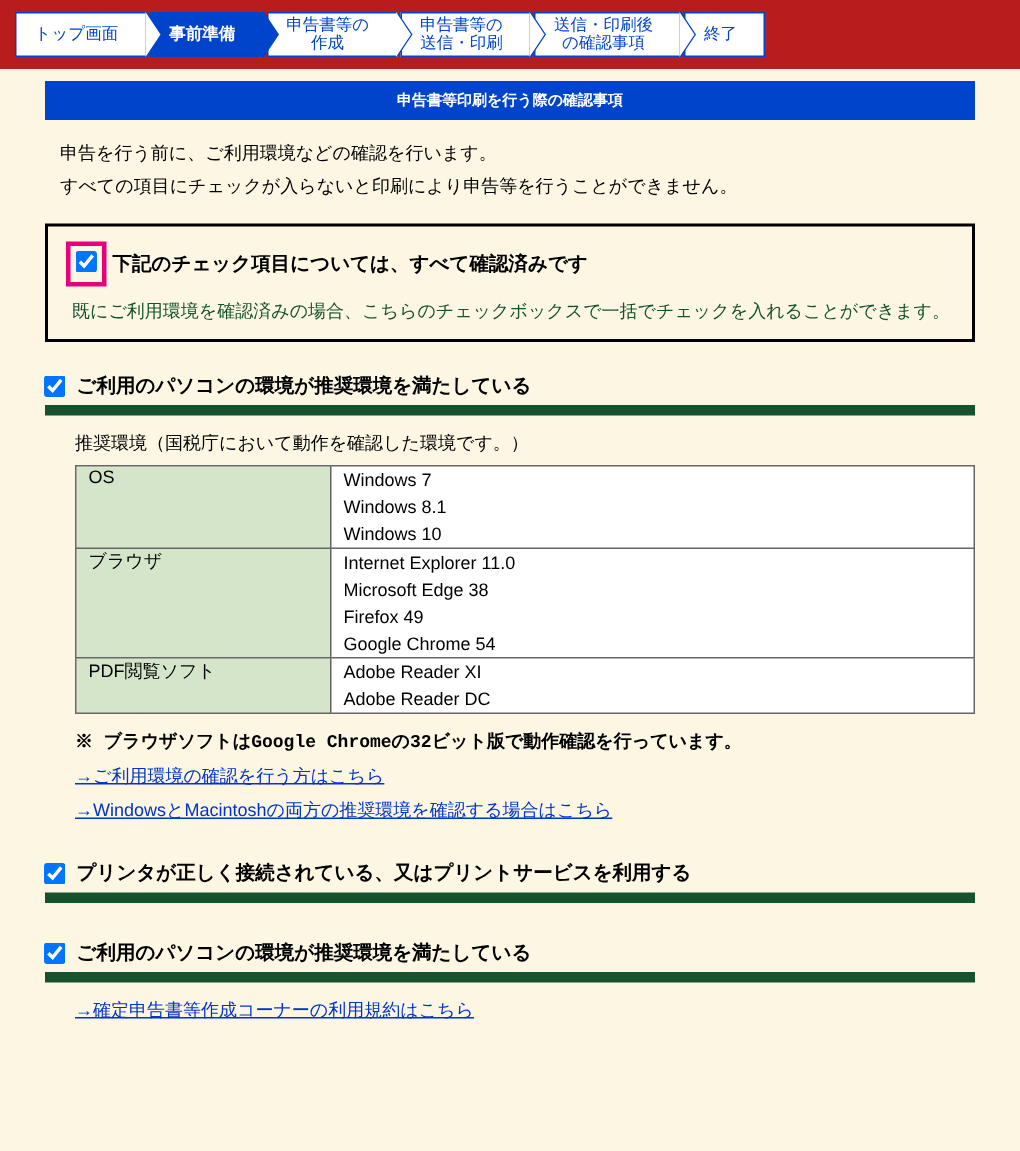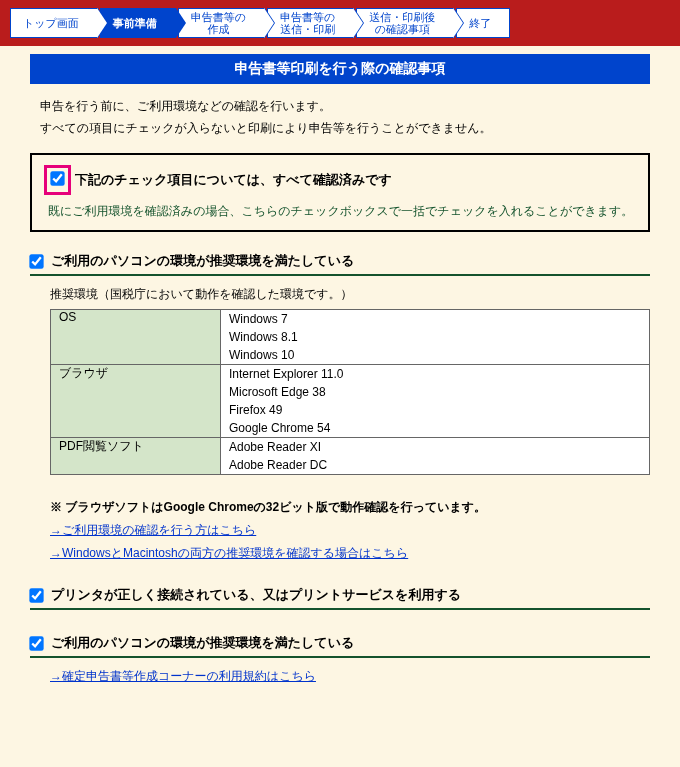--- a/index.html
+++ b/index.html
@@ -6,43 +6,43 @@
     body { font-family: "MS PGothic", sans-serif; font-size: 12px; background: #fdf6e3; width: 680px; }
     
     .wizard { display: flex; gap: 2px; padding: 8px 10px; background: #b91c1c; }
     .step { position: relative; height: 30px; display: flex; align-items: center; justify-content: center; padding: 0 18px 0 12px; font-size: 11px; line-height: 1.1; text-align: center; border: 1px solid #0044cc; background: #fff; color: #0044cc; }
     .step.active { background: #0044cc; color: #fff; font-weight: bold; }
     .step::after { content: ""; position: absolute; right: -10px; top: -1px; width: 0; height: 0; border-top: 15px solid transparent; border-bottom: 15px solid transparent; border-left: 10px solid #fff; z-index: 2; }
     .step.active::after { border-left-color: #0044cc; }
     .step::before { content: ""; position: absolute; right: -11px; top: -1px; width: 0; height: 0; border-top: 15px solid transparent; border-bottom: 15px solid transparent; border-left: 10px solid #0044cc; z-index: 1; }
     .step:last-child::after, .step:last-child::before { display: none; }
     
-    .title-bar { background: #0044cc; color: #fff; font-weight: bold; text-align: center; padding: 6px; margin: 8px 30px 12px; font-size: 14px; }
+    .title-bar { background: #0044cc; color: #fff; font-weight: bold; text-align: center; padding: 6px; margin: 8px 30px 12px; font-size: 10px; }
     
     .intro { margin: 0 40px 14px; line-height: 1.8; }
     
     .highlight-box { border: 3px solid #e6007a; padding: 4px; display: inline-block; vertical-align: middle; margin-right: 4px; }
     .highlight-box input { transform: scale(1.1); }
     
     .all-check-box { border: 2px solid #000; margin: 0 30px 20px; padding: 10px 12px; }
     .all-check-title { font-weight: bold; font-size: 13px; display: flex; align-items: center; }
     .all-check-note { color: #14532d; margin-top: 8px; margin-left: 4px; }
     
     .section { margin: 0 30px 24px; }
-    .section-head { display: flex; align-items: center; gap: 8px; padding-bottom: 4px; border-bottom: 2px solid #14532d; font-weight: bold; font-size: 13px; }
+    .section-head { display: flex; align-items: center; gap: 8px; padding-bottom: 4px; border-bottom: 7px solid #14532d; font-weight: bold; font-size: 13px; }
     .section-head input { transform: scale(1.1); }
     .section-body { margin-left: 20px; margin-top: 10px; }
     
     .env-caption { margin-bottom: 6px; }
     table.env { border-collapse: collapse; width: 100%; }
     table.env th, table.env td { border: 1px solid #666; padding: 0 8px; text-align: left; vertical-align: top; font-weight: normal; font-size: 12px; }
     table.env th { background: #d4e5c9; width: 170px; }
     table.env td { background: #fff; line-height: 1.5; }
     
-    .note-bold { font-weight: bold; margin-top: 24px; }
+    .note-bold { font-weight: bold; margin-top: 10px; font-family: Liberation Mono, monospace; }
     .link { color: #0033cc; text-decoration: underline; display: block; margin-top: 6px; cursor: pointer; }
   </style>
 </head>
 <body>
 
 <div class="wizard">
   <div class="step">トップ画面</div>
   <div class="step active">事前準備</div>
   <div class="step">
       <span style="white-space:pre-line">申告書等の

